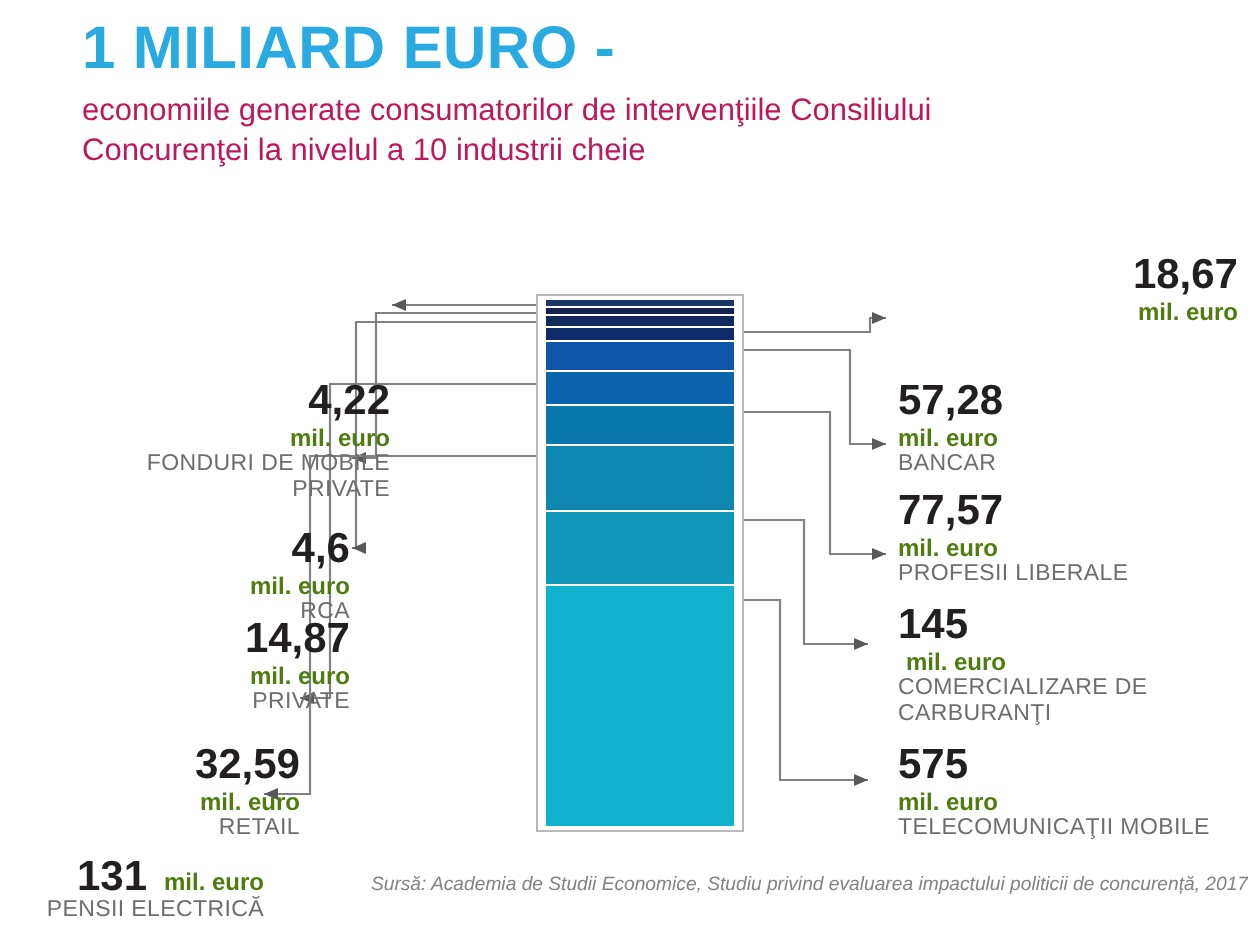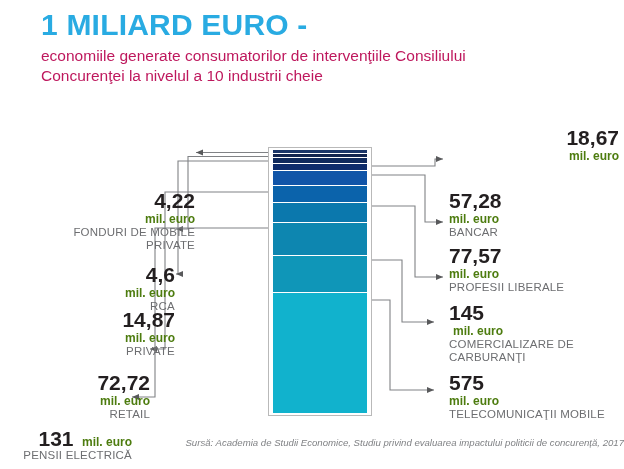--- a/index.html
+++ b/index.html
@@ -143,21 +143,21 @@
     <span class="ind">RCA</span>
   </div>
 
   <div class="lbl left" style="left:40px;top:262px;width:135px;">
     <span class="val">14,87</span>
     <span class="unit">mil. euro</span>
     <span class="ind">PRIVATE</span>
   </div>
 
   <div class="lbl left" style="left:20px;top:325px;width:130px;">
-    <span class="val">72,72</span>
+    <span class="val">32,59</span>
     <span class="unit">mil. euro</span>
     <span class="ind">RETAIL</span>
   </div>
 
   <div class="lbl left inline" style="left:0px;top:381px;width:132px;">
     <span class="val">131</span>
     <span class="unit">mil. euro</span>
     <span class="ind">PENSII ELECTRICĂ</span>
   </div>
 

